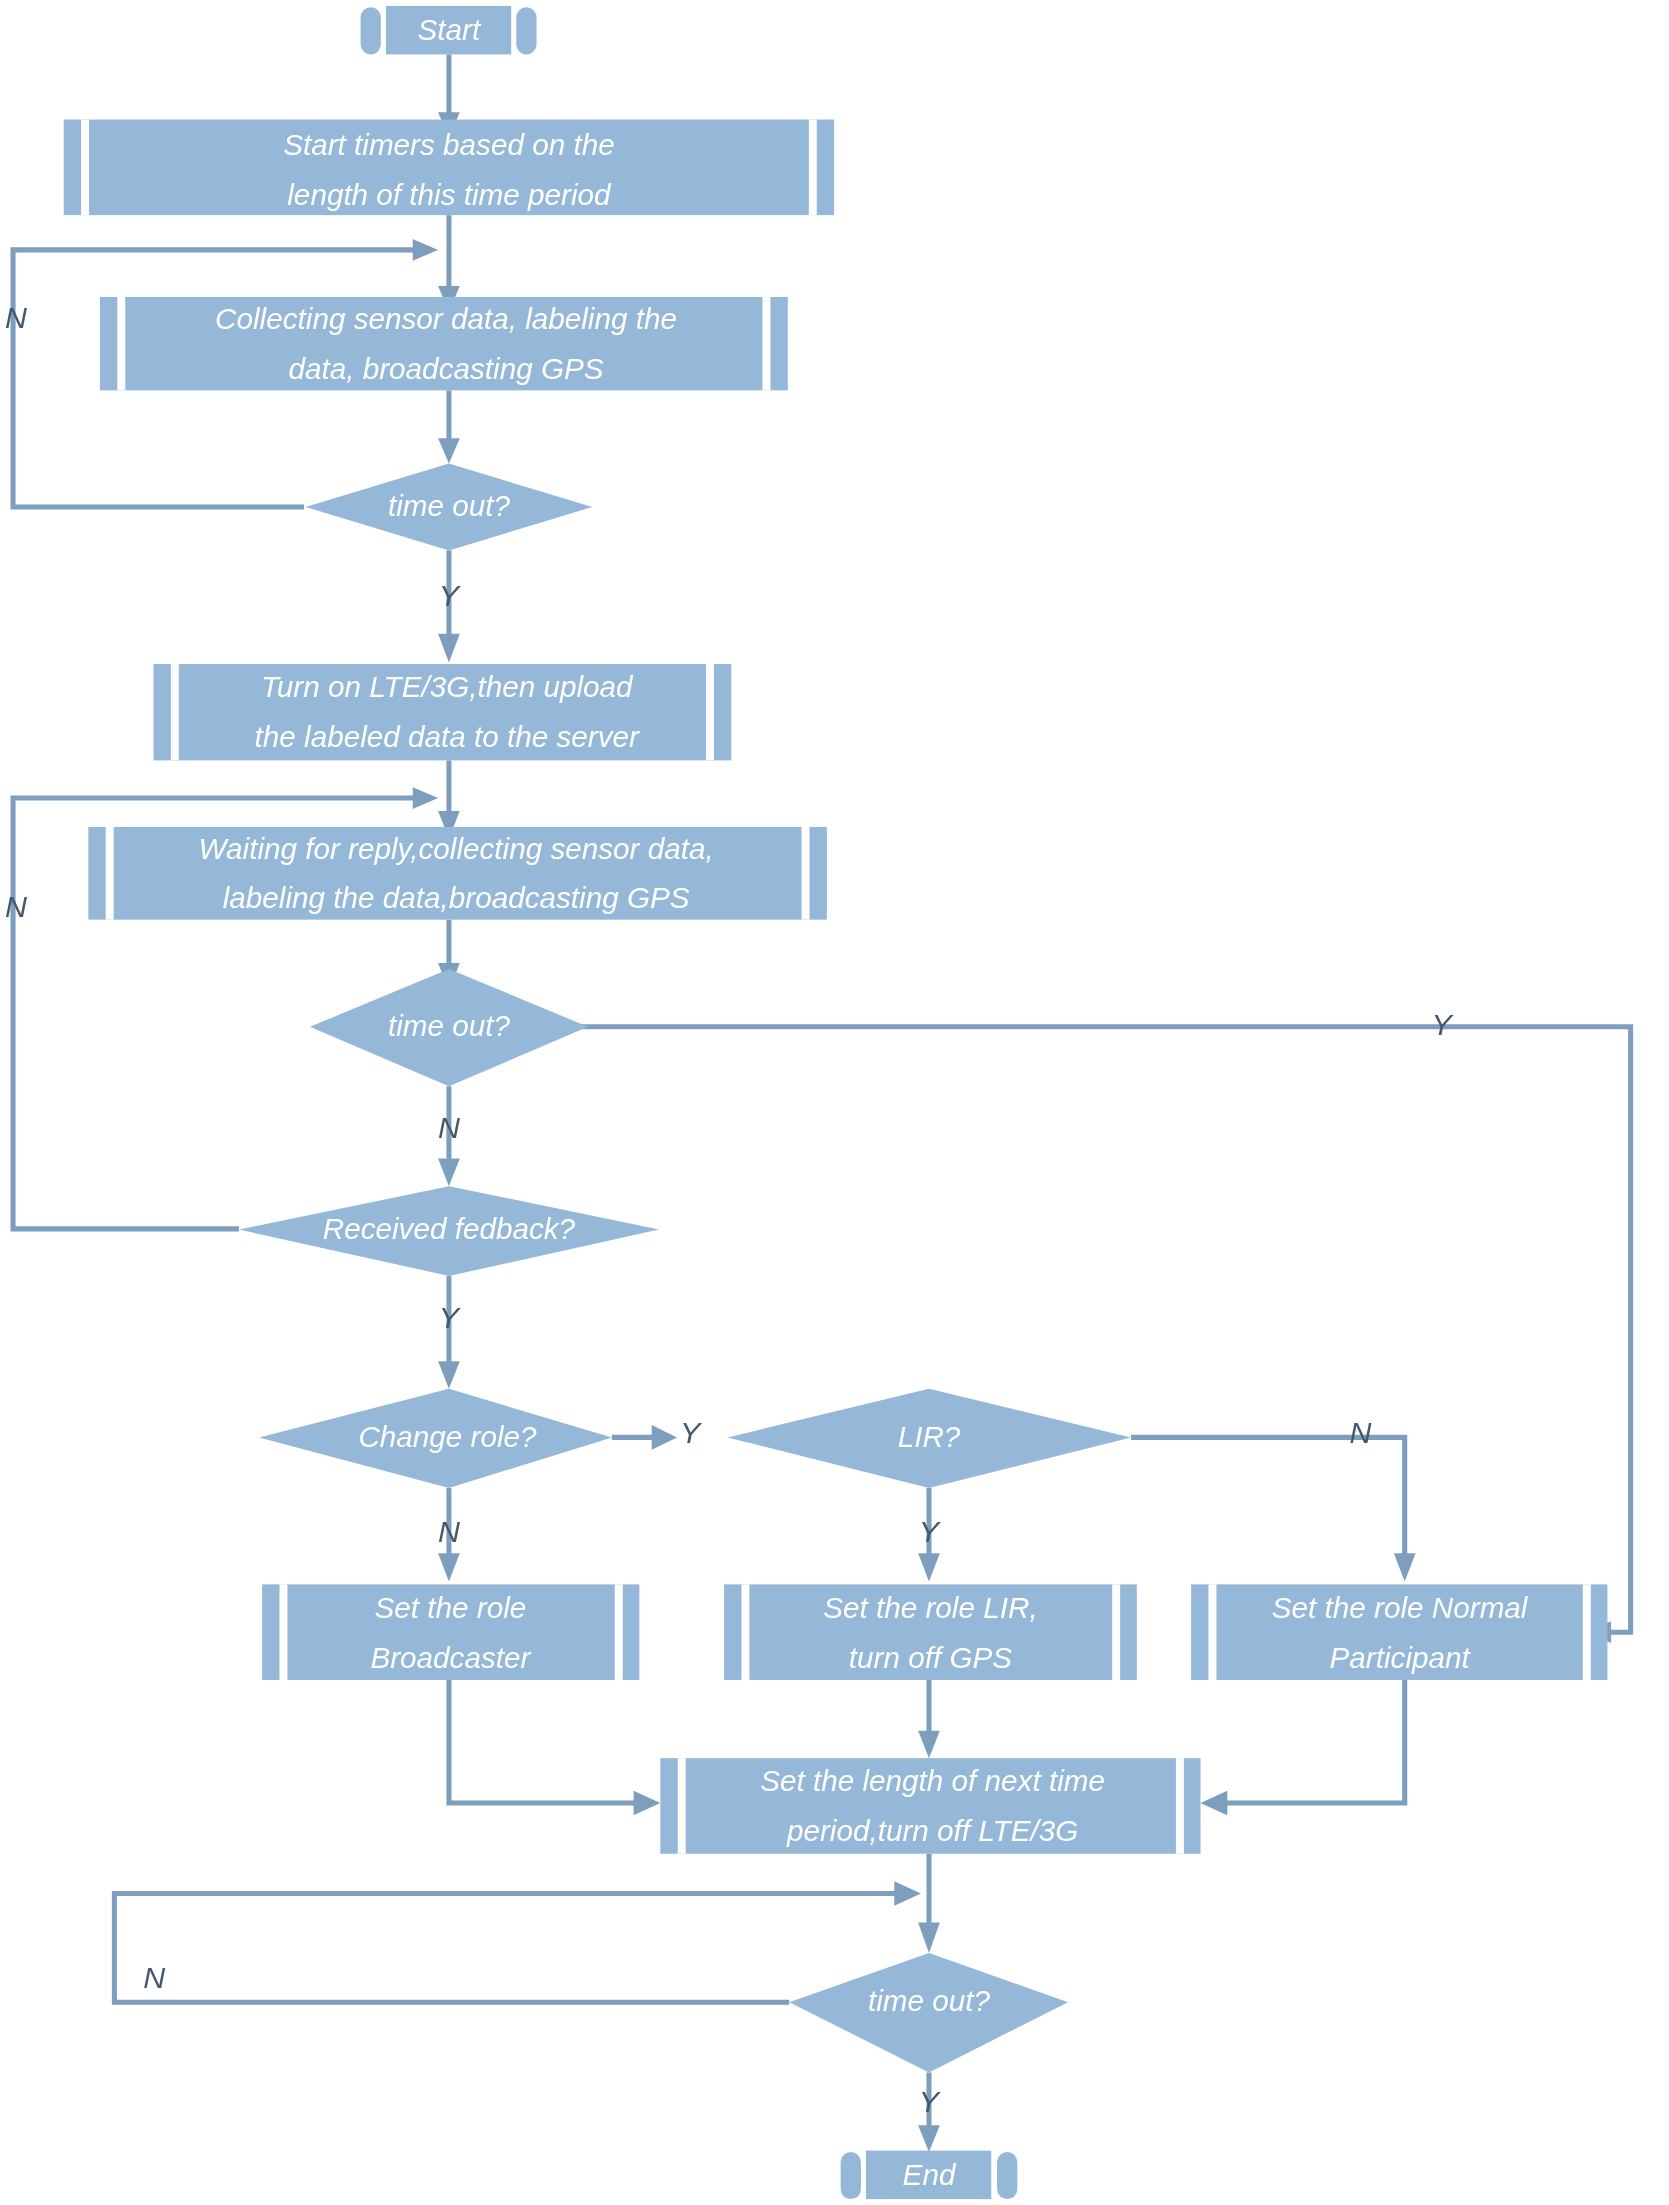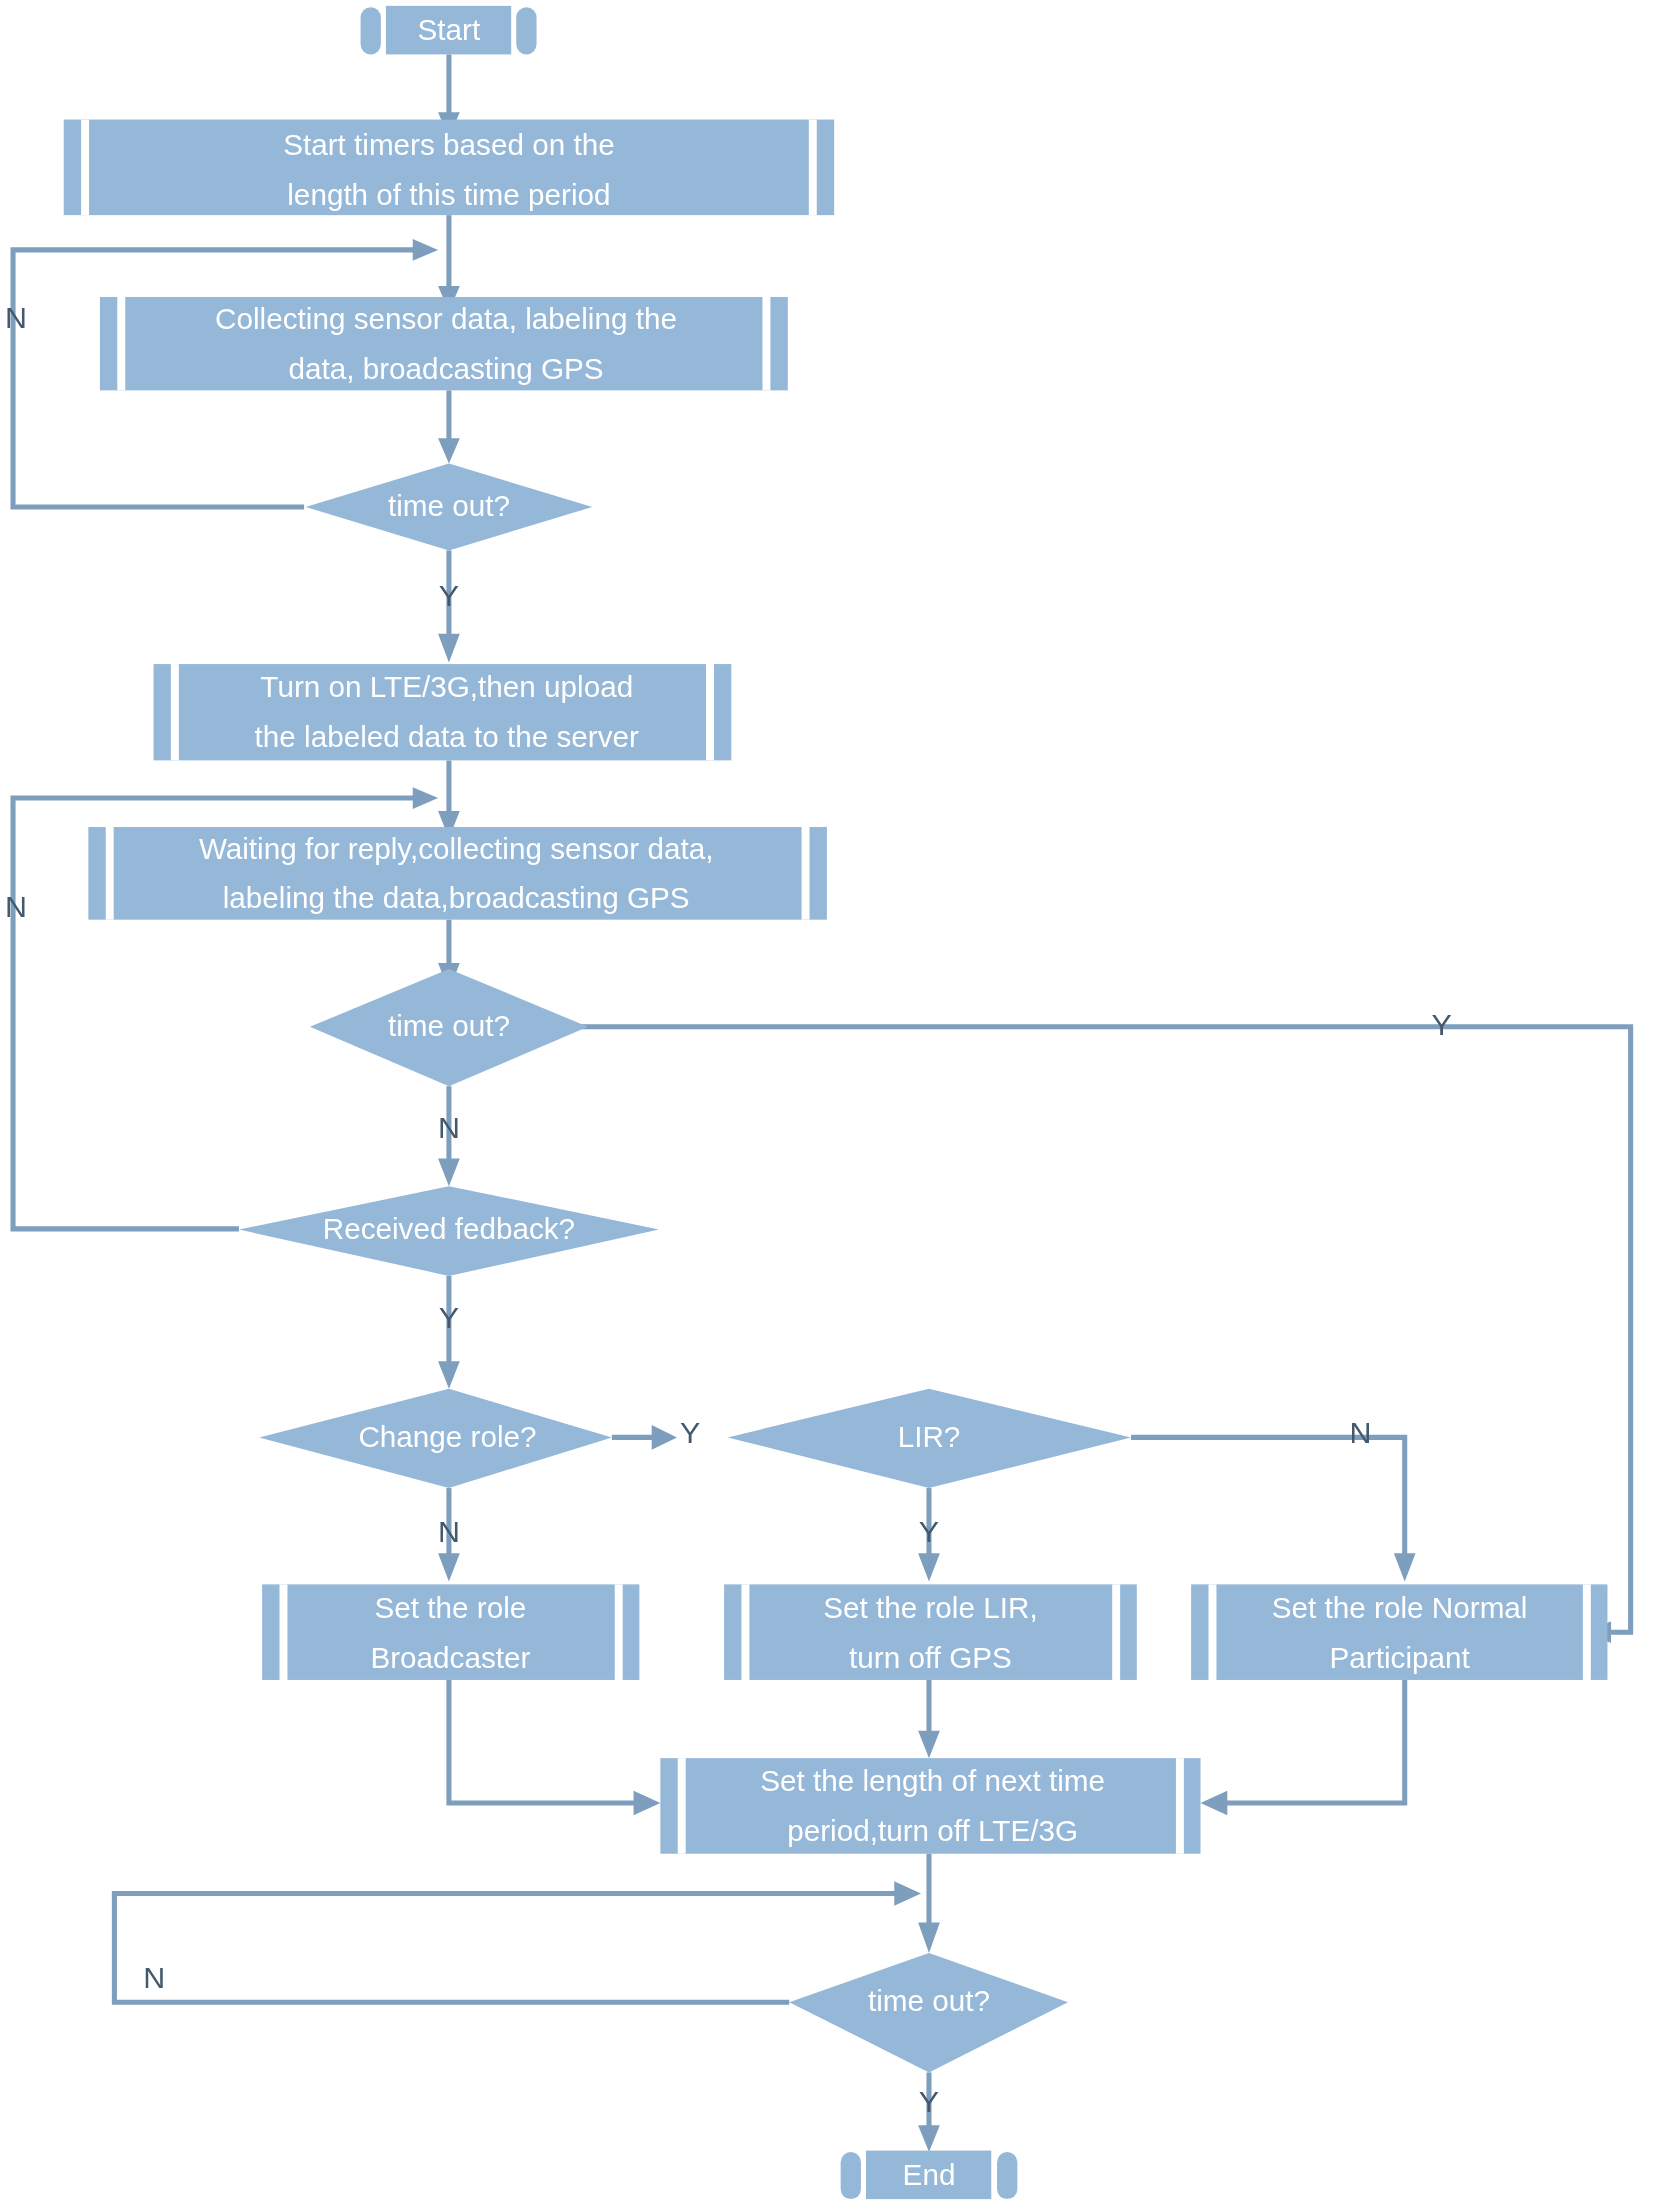--- a/index.html
+++ b/index.html
@@ -9,20 +9,21 @@
   }
   body {
     font-family: "Liberation Sans", sans-serif;
   }
   #flow-root {
     position: relative;
     width: 1669px;
     height: 2205px;
     background: #ffffff;
     overflow: hidden;
+    font-style: italic;
   }
   svg.flow-canvas {
     display: block;
     width: 1669px;
     height: 2205px;
   }
   text.node-label {
     fill: #ffffff;
     font-family: "Liberation Sans", sans-serif;
     font-size: 41px;

